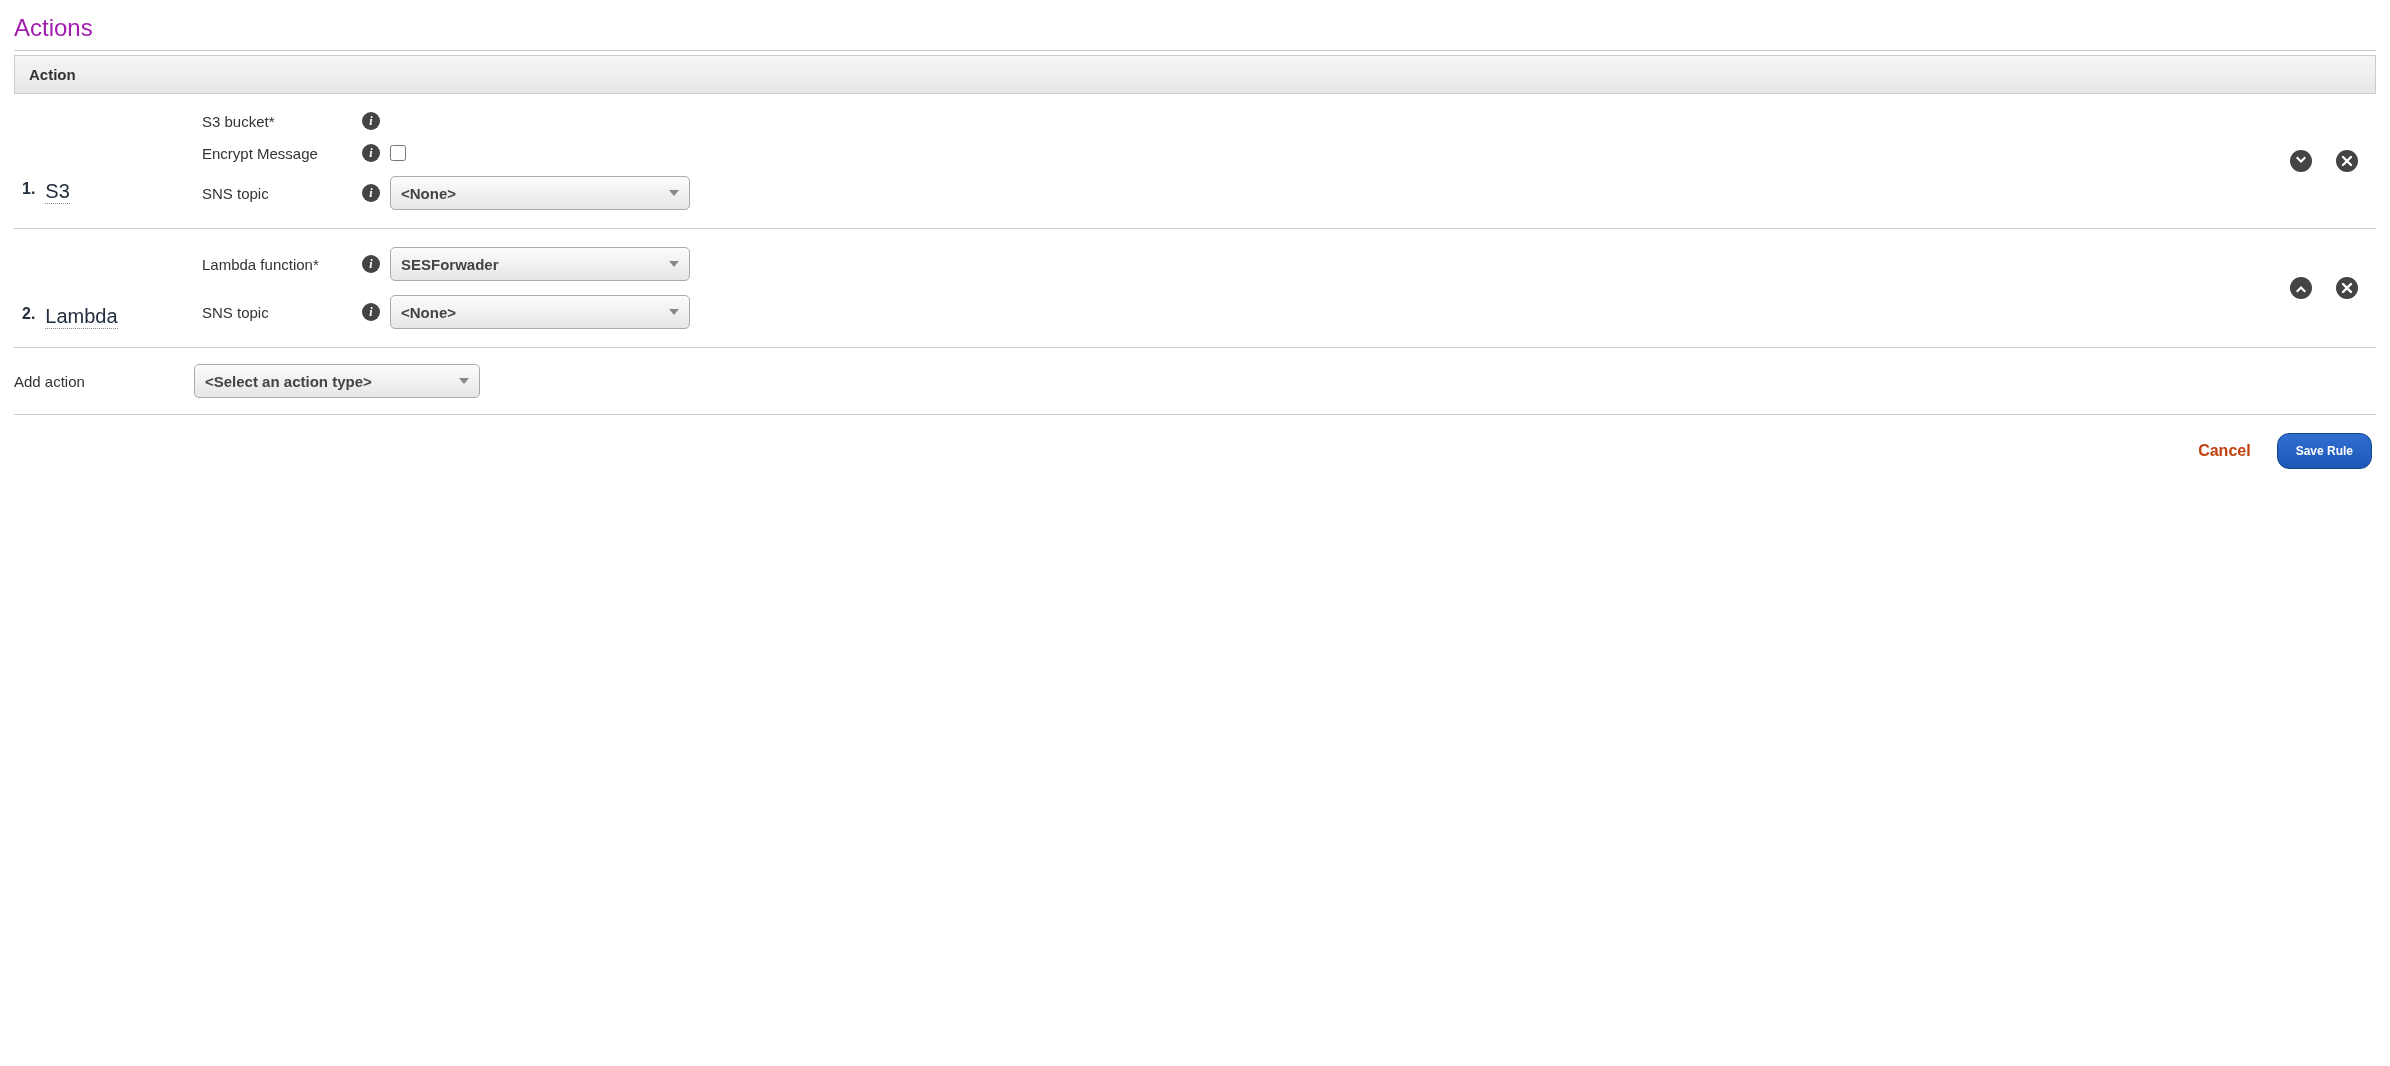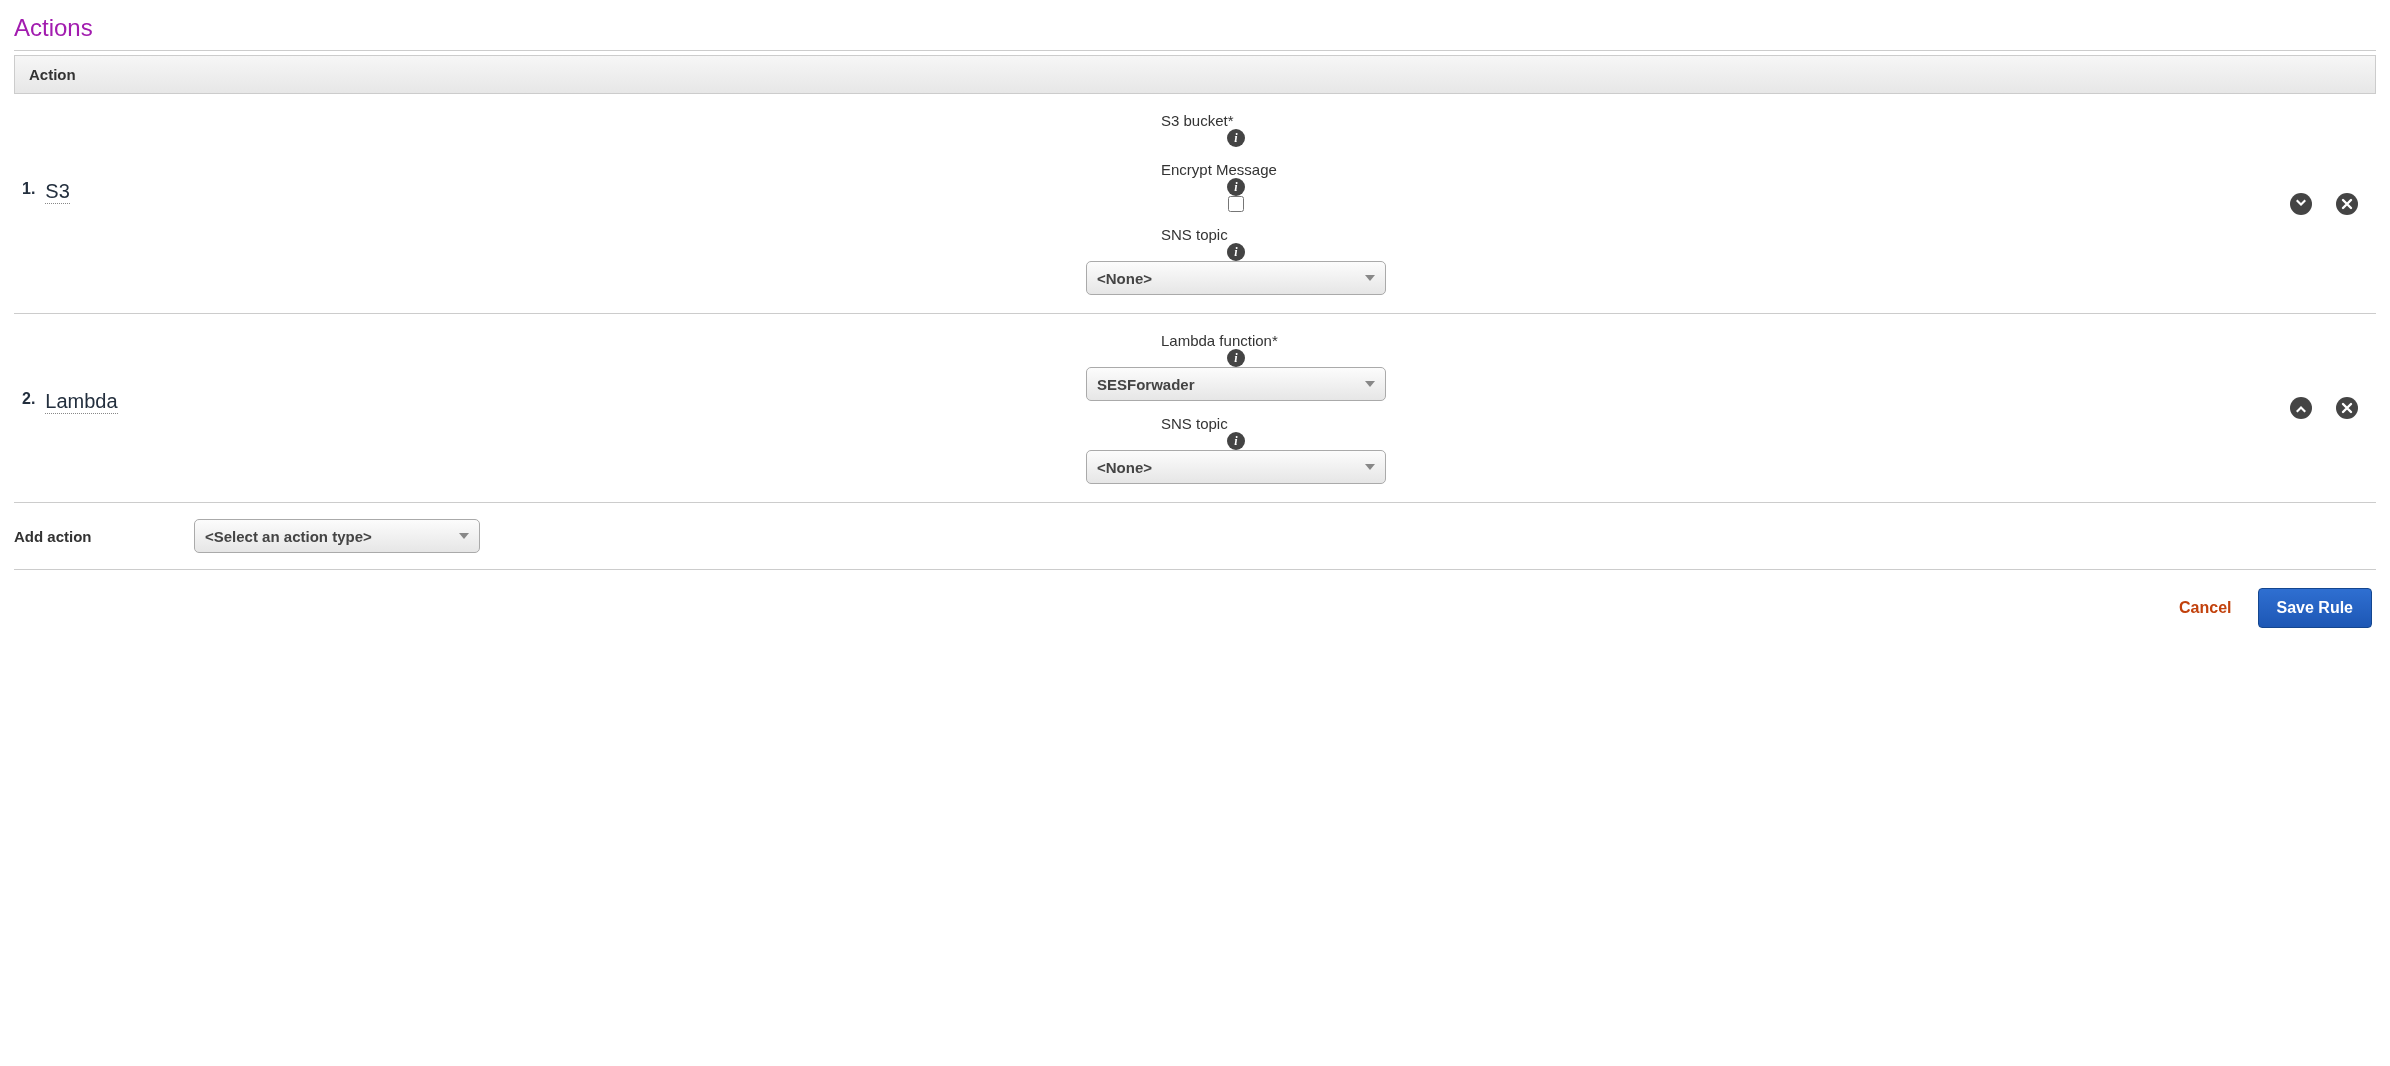--- a/index.html
+++ b/index.html
@@ -40,21 +40,21 @@
   padding-top: 40px;
 }
 .idx-num { font-size: 16px; font-weight: 700; }
 .idx-name {
   font-size: 20px;
   font-weight: 400;
   border-bottom: 1px dotted #888;
   cursor: help;
 }
 .fields-col { flex: 1; display: flex; flex-direction: column; gap: 14px; }
-.field-row { display: flex; align-items: center; gap: 0; flex-direction: column; }
+.field-row { display: flex; align-items: center; gap: 10px; }
 .field-label { width: 150px; font-size: 15px; color: #333; }
 .info-icon {
   width: 18px; height: 18px; border-radius: 50%;
   background: #444;
   display: inline-flex; align-items: center; justify-content: center;
   flex: 0 0 18px;
   cursor: help;
 }
 .info-icon::before {
   content: "i";
@@ -118,21 +118,21 @@
   flex: 0 0 22px;
 }
 .circ-btn svg { width: 12px; height: 12px; fill: #fff; }
 .add-action-row {
   display: flex;
   align-items: center;
   padding: 16px 0;
   border-bottom: 1px solid #ccc;
   gap: 0;
 }
-.add-action-row .field-label { width: 180px; font-weight: 700; }
+.add-action-row .field-label { width: 180px; font-weight: 400; }
 .footer-btns {
   display: flex;
   justify-content: flex-end;
   align-items: center;
   gap: 16px;
   padding: 18px 4px 4px 0;
 }
 .btn-cancel {
   background: none;
   border: none;
@@ -140,23 +140,23 @@
   font-weight: 700;
   font-size: 16px;
   cursor: pointer;
   padding: 8px 10px;
 }
 .btn-primary {
   background: linear-gradient(#2f6fd1, #1d57b5);
   border: 1px solid #14468f;
   color: #fff;
   font-weight: 700;
-  font-size: 16px;
+  font-size: 12px;
   padding: 10px 18px;
-  border-radius: 4px;
+  border-radius: 12px;
   cursor: pointer;
 }
 </style>
 </head>
 <body>
 
 <div class="section-title">Actions</div>
 
 <div class="table-wrap">
   <div class="tbl-header">Action</div>

